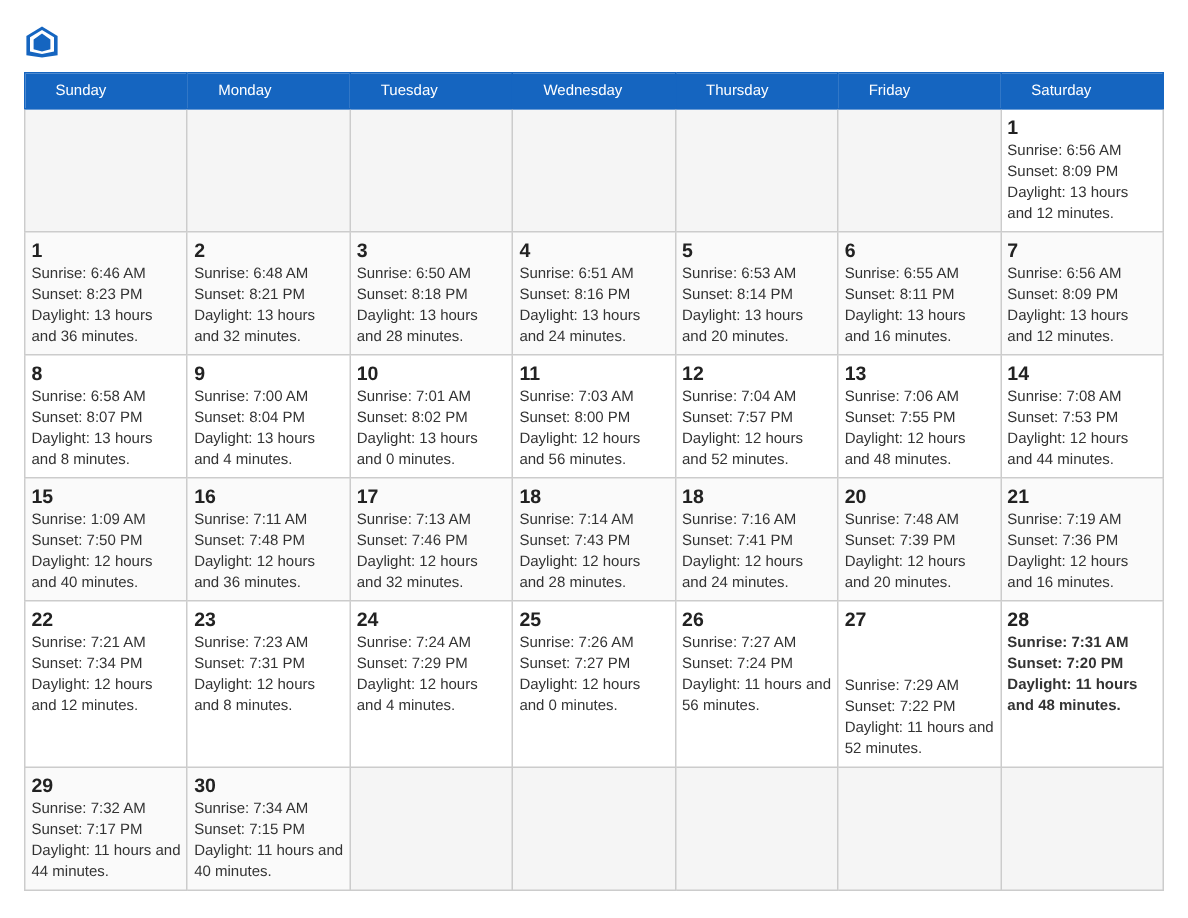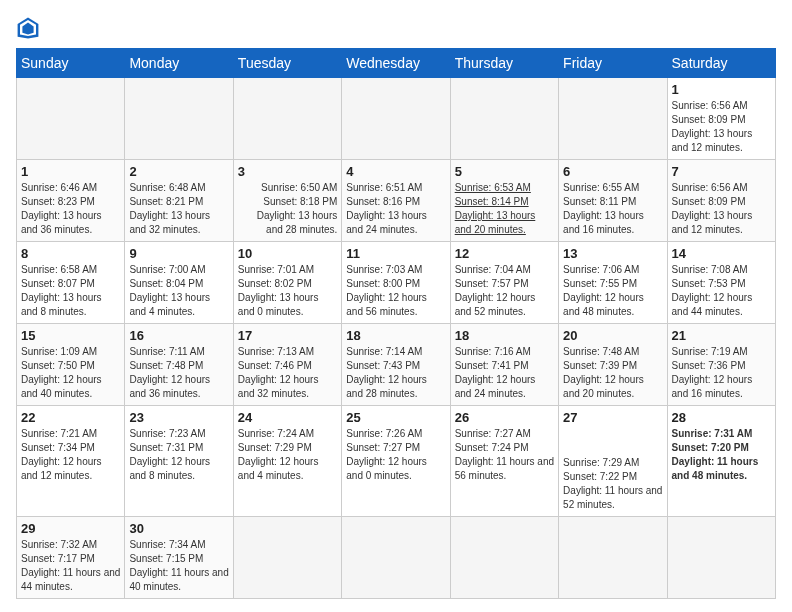--- a/index.html
+++ b/index.html
@@ -31,23 +31,23 @@
     .month-title { font-size: 32px; color: #333; font-weight: normal; }
     .location-title { font-size: 15px; color: #555; }
     .calendar {
       width: 100%;
       border-collapse: collapse;
       font-size: 10.5px;
     }
     .calendar th {
       background: #1565c0;
       color: #fff;
-      padding: 6px 4px;
+      padding: 6px 20px;
       text-align: left;
-      font-size: 14px;
+      font-size: 10px;
       font-weight: normal;
       border: 1px solid #1565c0;
     }
     .calendar td {
       border: 1px solid #ccc;
       vertical-align: top;
       padding: 4px 4px;
       width: 108px;
       min-height: 80px;
       background: #fff;
@@ -114,33 +114,33 @@
 Daylight: 13 hours and 36 minutes.</div>
         </td>
         <td>
           <span class="cell-day">2</span>
           <div class="cell-info" style="white-space: pre-line;">Sunrise: 6:48 AM
 Sunset: 8:21 PM
 Daylight: 13 hours and 32 minutes.</div>
         </td>
         <td>
           <span class="cell-day">3</span>
-          <div class="cell-info" style="white-space: pre-line; text-align: right;">Sunrise: 6:50 AM
+          <div class="cell-info" style="white-space: pre-line;">Sunrise: 6:50 AM
 Sunset: 8:18 PM
 Daylight: 13 hours and 28 minutes.</div>
         </td>
         <td>
           <span class="cell-day">4</span>
           <div class="cell-info" style="white-space: pre-line;">Sunrise: 6:51 AM
 Sunset: 8:16 PM
 Daylight: 13 hours and 24 minutes.</div>
         </td>
         <td>
           <span class="cell-day">5</span>
-          <div class="cell-info" style="white-space: pre-line; text-decoration: underline;">Sunrise: 6:53 AM
+          <div class="cell-info" style="white-space: pre-line;">Sunrise: 6:53 AM
 Sunset: 8:14 PM
 Daylight: 13 hours and 20 minutes.</div>
         </td>
         <td>
           <span class="cell-day">6</span>
           <div class="cell-info" style="white-space: pre-line;">Sunrise: 6:55 AM
 Sunset: 8:11 PM
 Daylight: 13 hours and 16 minutes.</div>
         </td>
         <td>

